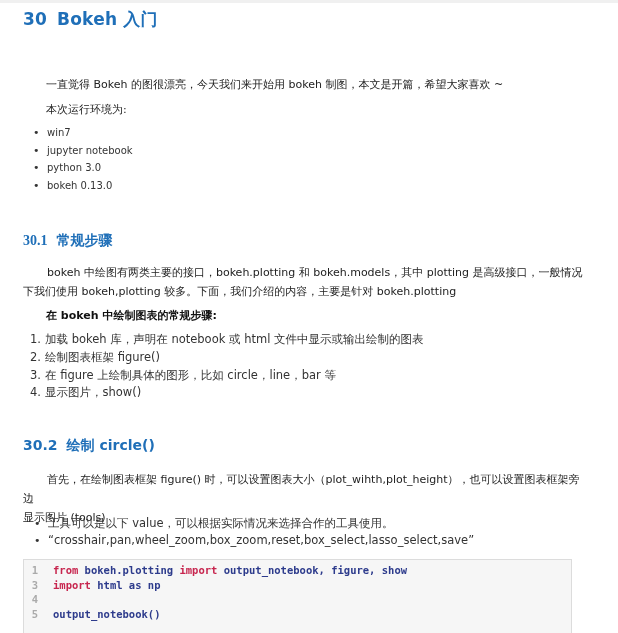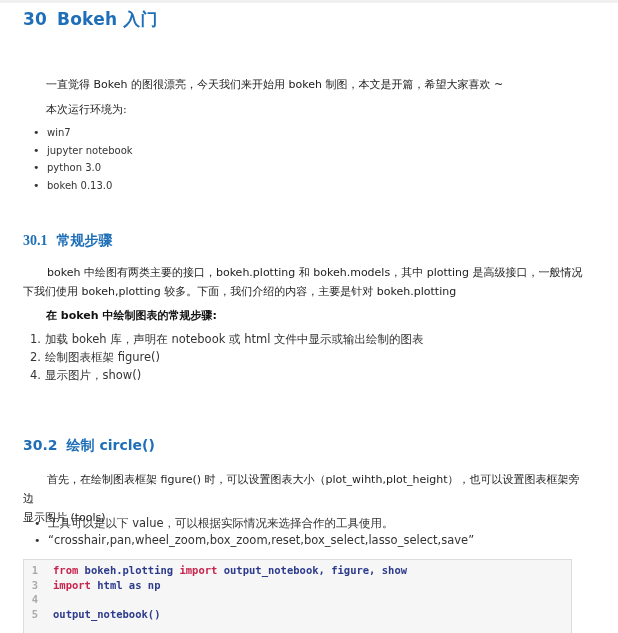--- a/index.html
+++ b/index.html
@@ -76,20 +76,21 @@
   <div class="para para-1">
     <div><span class="indent"></span><span>bokeh 中绘图有两类主要的接口，bokeh.plotting 和 bokeh.models，其中 plotting 是高级接口，一般情况</span></div>
     <div><span>下我们使用 bokeh,plotting 较多。下面，我们介绍的内容，主要是针对 bokeh.plotting</span></div>
   </div>
 
   <div class="steps-title">在 bokeh 中绘制图表的常规步骤:</div>
 
   <ol class="steps">
     <li><span class="n">1.</span><span>加载 bokeh 库，声明在 notebook 或 html 文件中显示或输出绘制的图表</span></li>
     <li><span class="n">2.</span><span>绘制图表框架 figure()</span></li>
+    <li><span class="n">3.</span><span>在 figure 上绘制具体的图形，比如 circle，line，bar 等</span></li>
     <li><span class="n">4.</span><span>显示图片，show()</span></li>
   </ol>
 
   <h2 class="h-302">
     <span class="num">30.2</span><span>绘制 circle()</span>
   </h2>
 
   <div class="para para-2">
     <div><span class="indent"></span><span>首先，在绘制图表框架 figure() 时，可以设置图表大小（plot_wihth,plot_height），也可以设置图表框架旁边</span></div>
     <div><span>显示图片 (tools)</span></div>

